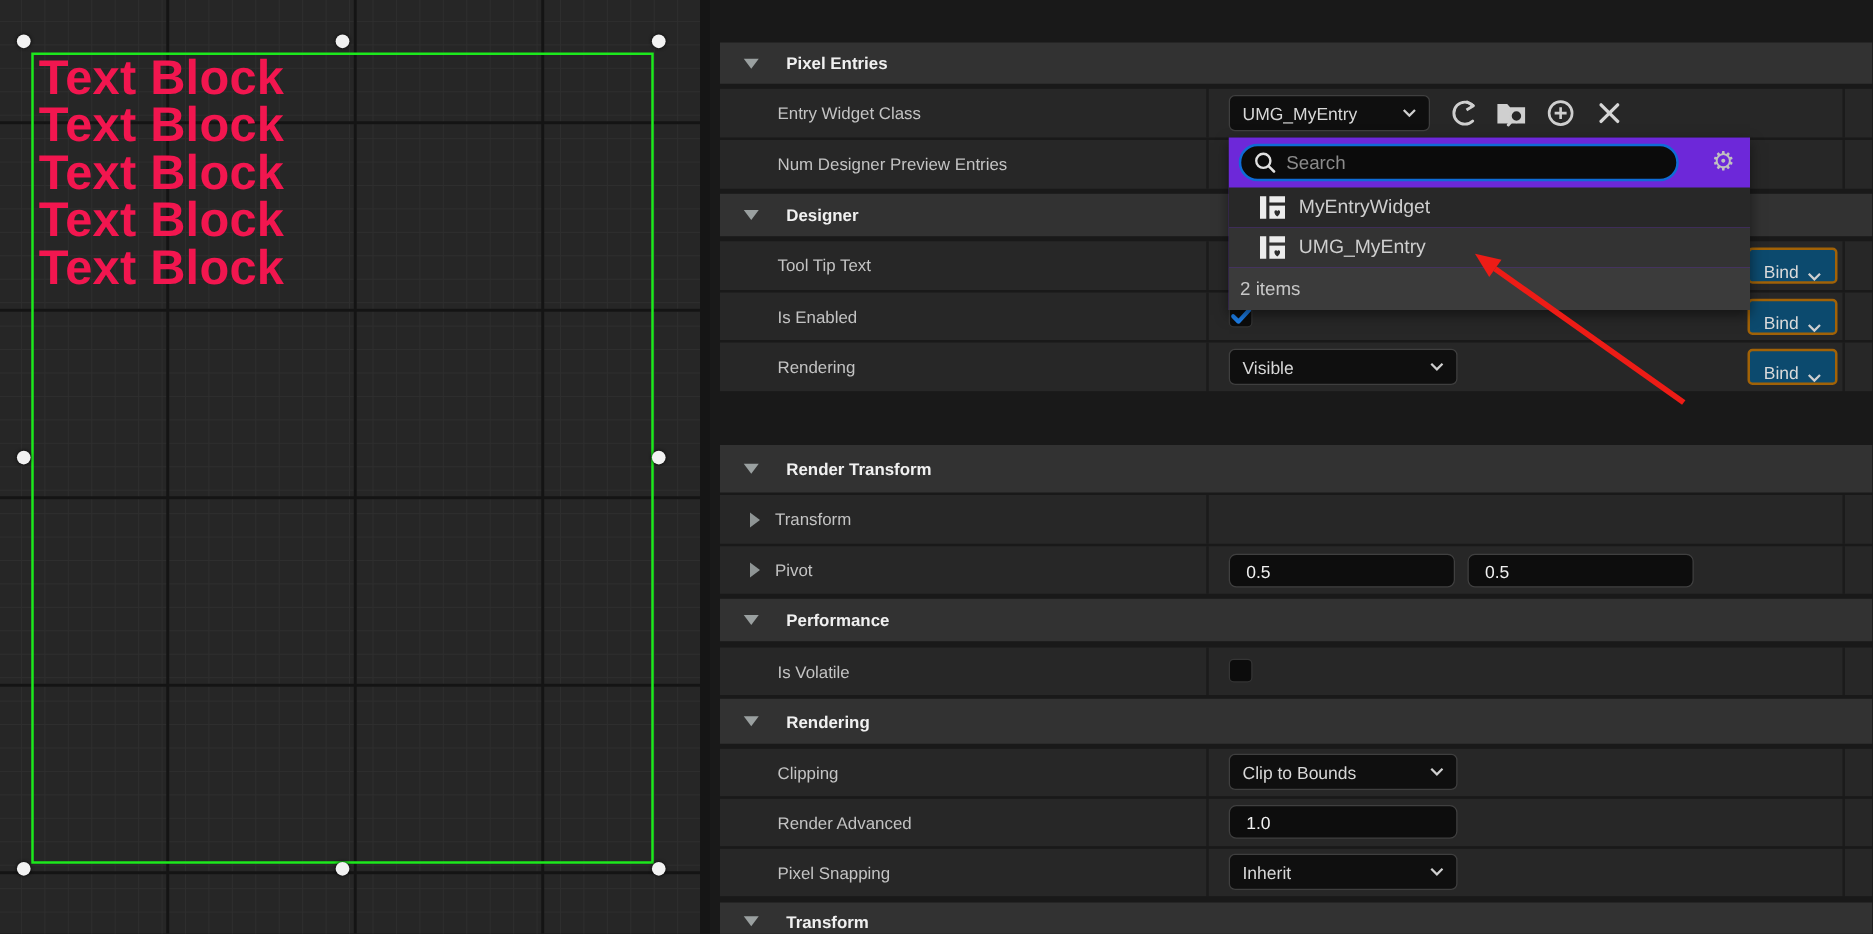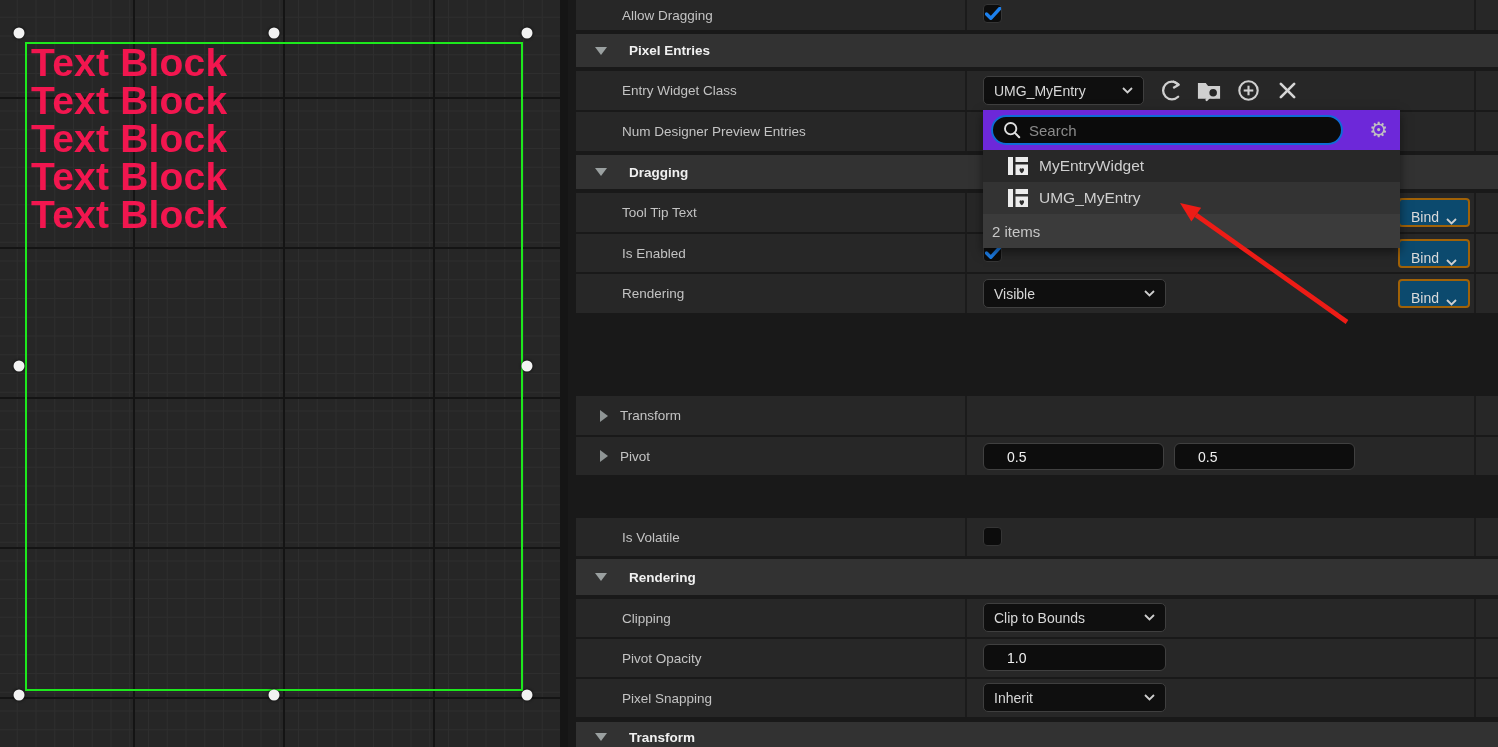--- a/index.html
+++ b/index.html
@@ -64,21 +64,21 @@
   }
   .dropdown {
     position:absolute; left:407px; height:29px; border-radius:5px;
     background:#0f0f0f; border:1px solid #3f3f3f;
     display:flex; align-items:center; color:#d8d8d8; font-size:14px;
     padding:0 10px; justify-content:space-between;
   }
   .textfield {
     position:absolute; left:407px; height:27px; width:183px; border-radius:6px;
     background:#0d0d0d; border:1px solid #404040; color:#f0f0f0;
-    font-size:14px; padding:0 23px; font-family:"Liberation Sans",sans-serif;
+    font-size:14px; padding:0 13px; font-family:"Liberation Sans",sans-serif;
   }
   .bindbtn {
     position:absolute; left:822px; width:72px; height:29px; border-radius:4px;
     background:#0c4a6e; border:2px solid #a16207; color:#dadada; font-size:14px;
     display:flex; align-items:flex-end; justify-content:center; gap:7px;
   }
   .asset-icons { position:absolute; left:582px; display:flex; gap:15px; align-items:center; }
   .asset-icons .ico { width:24px; height:24px; display:flex; align-items:center; justify-content:center; }
 
   
@@ -133,30 +133,20 @@
     <div class="handle" style="left:527px;top:33px"></div>
     <div class="handle" style="left:19px;top:366px"></div>
     <div class="handle" style="left:527px;top:366px"></div>
     <div class="handle" style="left:19px;top:695px"></div>
     <div class="handle" style="left:274px;top:695px"></div>
     <div class="handle" style="left:527px;top:695px"></div>
   </div>
 
   <div class="details">
 
-    <div class="row prop" style="top:0;height:30px">
-      <i class="vline" style="left:389px"></i>
-      <i class="vline" style="left:898px"></i>
-      <span class="label">Allow Dragging</span>
-      <span class="checkbox" style="top:4px">
-        <svg width="16" height="13" viewBox="0 0 16 13">
-            <polyline points="1.5,7 5.8,11.3 14.8,1.5" fill="none" stroke="#1d80ec" stroke-width="3.4" stroke-linecap="round" stroke-linejoin="round"></polyline>
-          </svg>
-      </span>
-    </div>
 
     <div class="row header" style="top:34px;height:33px">
       <span class="tri-down"></span>
       <span class="hlabel">Pixel Entries</span>
     </div>
 
     <div class="row prop" style="top:71px;height:39px">
       <i class="vline" style="left:389px"></i>
       <i class="vline" style="left:898px"></i>
       <span class="label">Entry Widget Class</span>
@@ -197,21 +187,21 @@
     </div>
 
     <div class="row prop" style="top:112px;height:39px">
       <i class="vline" style="left:389px"></i>
       <i class="vline" style="left:898px"></i>
       <span class="label">Num Designer Preview Entries</span>
     </div>
 
     <div class="row header" style="top:155px;height:34px">
       <span class="tri-down"></span>
-      <span class="hlabel">Dragging</span>
+      <span class="hlabel">Designer</span>
     </div>
 
     <div class="row prop" style="top:193px;height:39px">
       <i class="vline" style="left:389px"></i>
       <i class="vline" style="left:898px"></i>
       <span class="label">Tool Tip Text</span>
       <div class="bindbtn" style="top:5px">
         <span>Bind</span>
         <svg width="11" height="7" viewBox="0 0 11 7">
             <polyline points="1,1 5.5,5.5 10,1" fill="none" stroke="#cfcfcf" stroke-width="1.8"></polyline>
@@ -248,37 +238,45 @@
       </div>
       <div class="bindbtn" style="top:5px">
         <span>Bind</span>
         <svg width="11" height="7" viewBox="0 0 11 7">
             <polyline points="1,1 5.5,5.5 10,1" fill="none" stroke="#cfcfcf" stroke-width="1.8"></polyline>
           </svg>
       </div>
     </div>
 
 
+    <div class="row header" style="top:356px;height:38px">
+      <span class="tri-down"></span>
+      <span class="hlabel">Render Transform</span>
+    </div>
 
     <div class="row prop" style="top:396px;height:39px">
       <i class="vline" style="left:389px"></i>
       <i class="vline" style="left:898px"></i>
       <span class="tri-right"></span>
       <span class="exp-label">Transform</span>
     </div>
 
     <div class="row prop" style="top:437px;height:38px">
       <i class="vline" style="left:389px"></i>
       <i class="vline" style="left:898px"></i>
       <span class="tri-right"></span>
       <span class="exp-label">Pivot</span>
       <input class="textfield" style="left: 407px; top: 6px; width: 181px;" value="0.5">
       <input class="textfield" style="left: 598px; top: 6px; width: 181px;" value="0.5">
     </div>
 
+    <div class="row header" style="top:479px;height:34px">
+      <span class="tri-down"></span>
+      <span class="hlabel">Performance</span>
+    </div>
 
     <div class="row prop" style="top:518px;height:38px">
       <i class="vline" style="left:389px"></i>
       <i class="vline" style="left:898px"></i>
       <span class="label">Is Volatile</span>
       <span class="checkbox" style="top:9px"></span>
     </div>
 
     <div class="row header" style="top:559px;height:36px">
       <span class="tri-down"></span>
@@ -293,21 +291,21 @@
         <span>Clip to Bounds</span>
         <svg width="11" height="7" viewBox="0 0 11 7">
             <polyline points="1,1 5.5,5.5 10,1" fill="none" stroke="#cfcfcf" stroke-width="1.8"></polyline>
           </svg>
       </div>
     </div>
 
     <div class="row prop" style="top:639px;height:38px">
       <i class="vline" style="left:389px"></i>
       <i class="vline" style="left:898px"></i>
-      <span class="label">Pivot Opacity</span>
+      <span class="label">Render Advanced</span>
       <input class="textfield" style="top: 5px;" value="1.0">
     </div>
 
     <div class="row prop" style="top:679px;height:38px">
       <i class="vline" style="left:389px"></i>
       <i class="vline" style="left:898px"></i>
       <span class="label">Pixel Snapping</span>
       <div class="dropdown" style="width:183px;top:4px">
         <span>Inherit</span>
         <svg width="11" height="7" viewBox="0 0 11 7">

